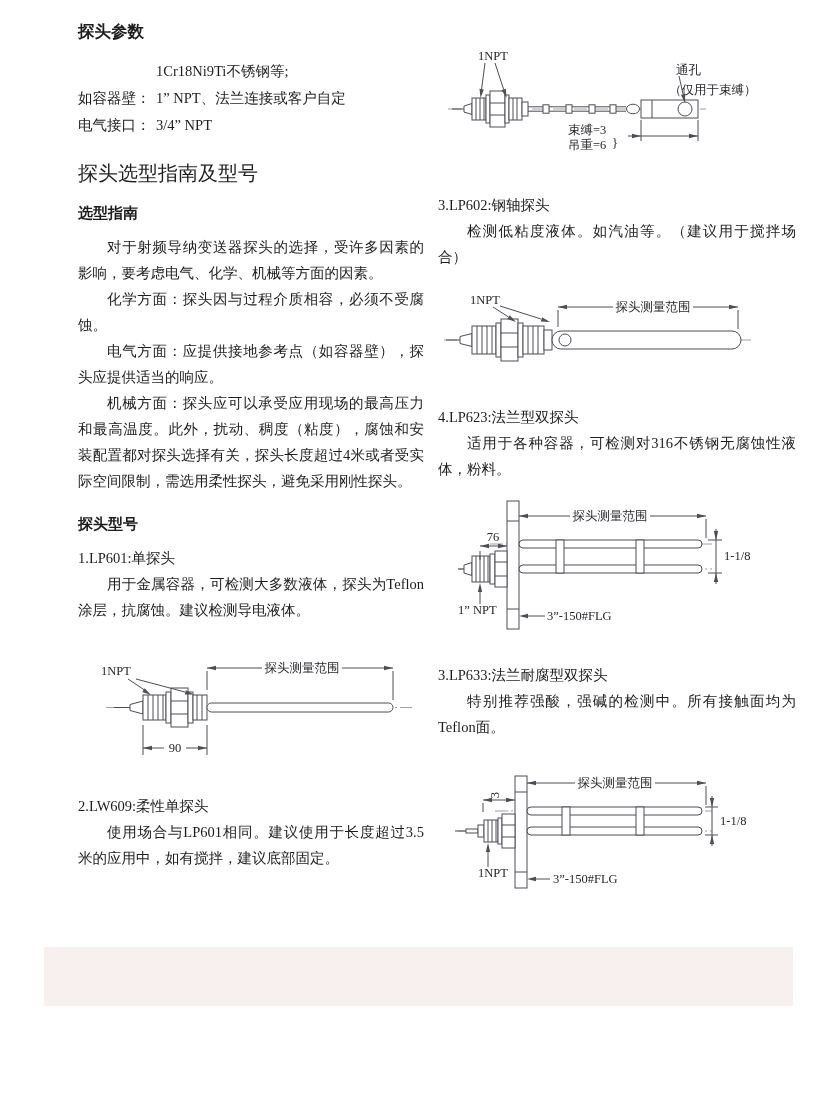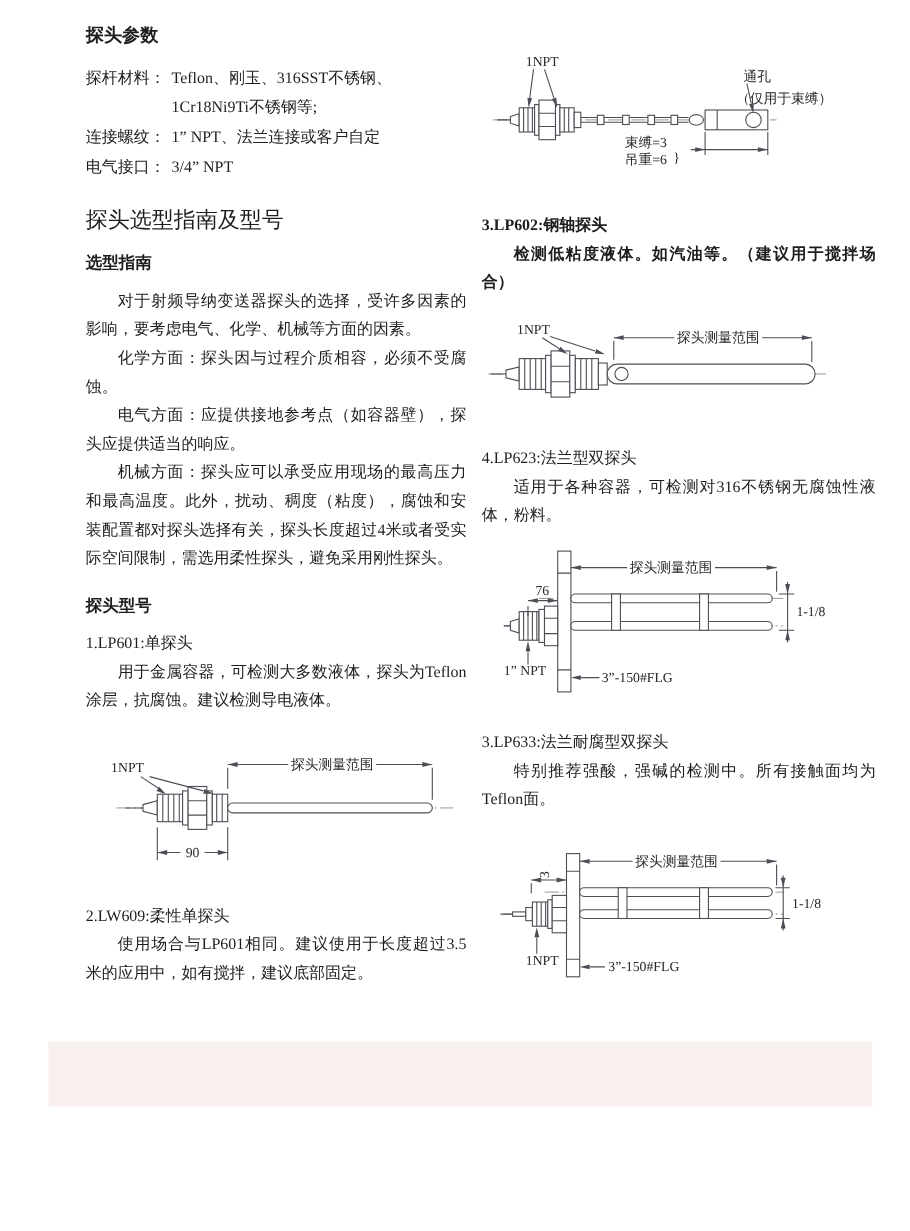--- a/index.html
+++ b/index.html
@@ -27,28 +27,24 @@
 </head>
 <body>
 
 <div class="page">
 
   <div class="col-left">
     <h1 class="sec">探头参数</h1>
 
     <div class="params">
       <div class="param-row">
-        <span class="param-label">探杆材料：</span>
-        <span>Teflon、刚玉、316SST不锈钢、</span>
-      </div>
-      <div class="param-row">
         <span>1Cr18Ni9Ti不锈钢等;</span>
       </div>
       <div class="param-row">
-        <span class="param-label">连接螺纹：</span>
+        <span class="param-label">如容器壁：</span>
         <span>1” NPT、法兰连接或客户自定</span>
       </div>
       <div class="param-row">
         <span class="param-label">电气接口：</span>
         <span>3/4” NPT</span>
       </div>
     </div>
 
     <h2 class="sec">探头选型指南及型号</h2>
     <h3 class="sec">选型指南</h3>
@@ -174,21 +170,21 @@
       <g>
         <line class="ln" x1="203" y1="80" x2="203" y2="101"></line>
         <line class="ln" x1="260" y1="80" x2="260" y2="101"></line>
         <line class="ln" x1="190" y1="96" x2="203" y2="96"></line>
         <polygon class="ar" points="203,96 194,93.8 194,98.2"></polygon>
         <line class="ln" x1="203" y1="96" x2="260" y2="96"></line>
         <polygon class="ar" points="260,96 251,93.8 251,98.2"></polygon>
       </g>
     </svg>
 
-    <div class="model" style="margin-top:10px;font-weight:bold;">
+    <div class="model" style="margin-top:10px;">
       <div class="model-title">3.LP602:钢轴探头</div>
       <p class="para">检测低粘度液体。如汽油等。（建议用于搅拌场合）</p>
     </div>
 
     <svg width="350" height="118" viewBox="0 0 350 118" style="margin-top:12px;">
       <g>
         <line class="cl" x1="6" y1="58" x2="316" y2="58"></line>
       </g>
       <g>
         <line class="ln" x1="8" y1="58" x2="22" y2="58"></line>

